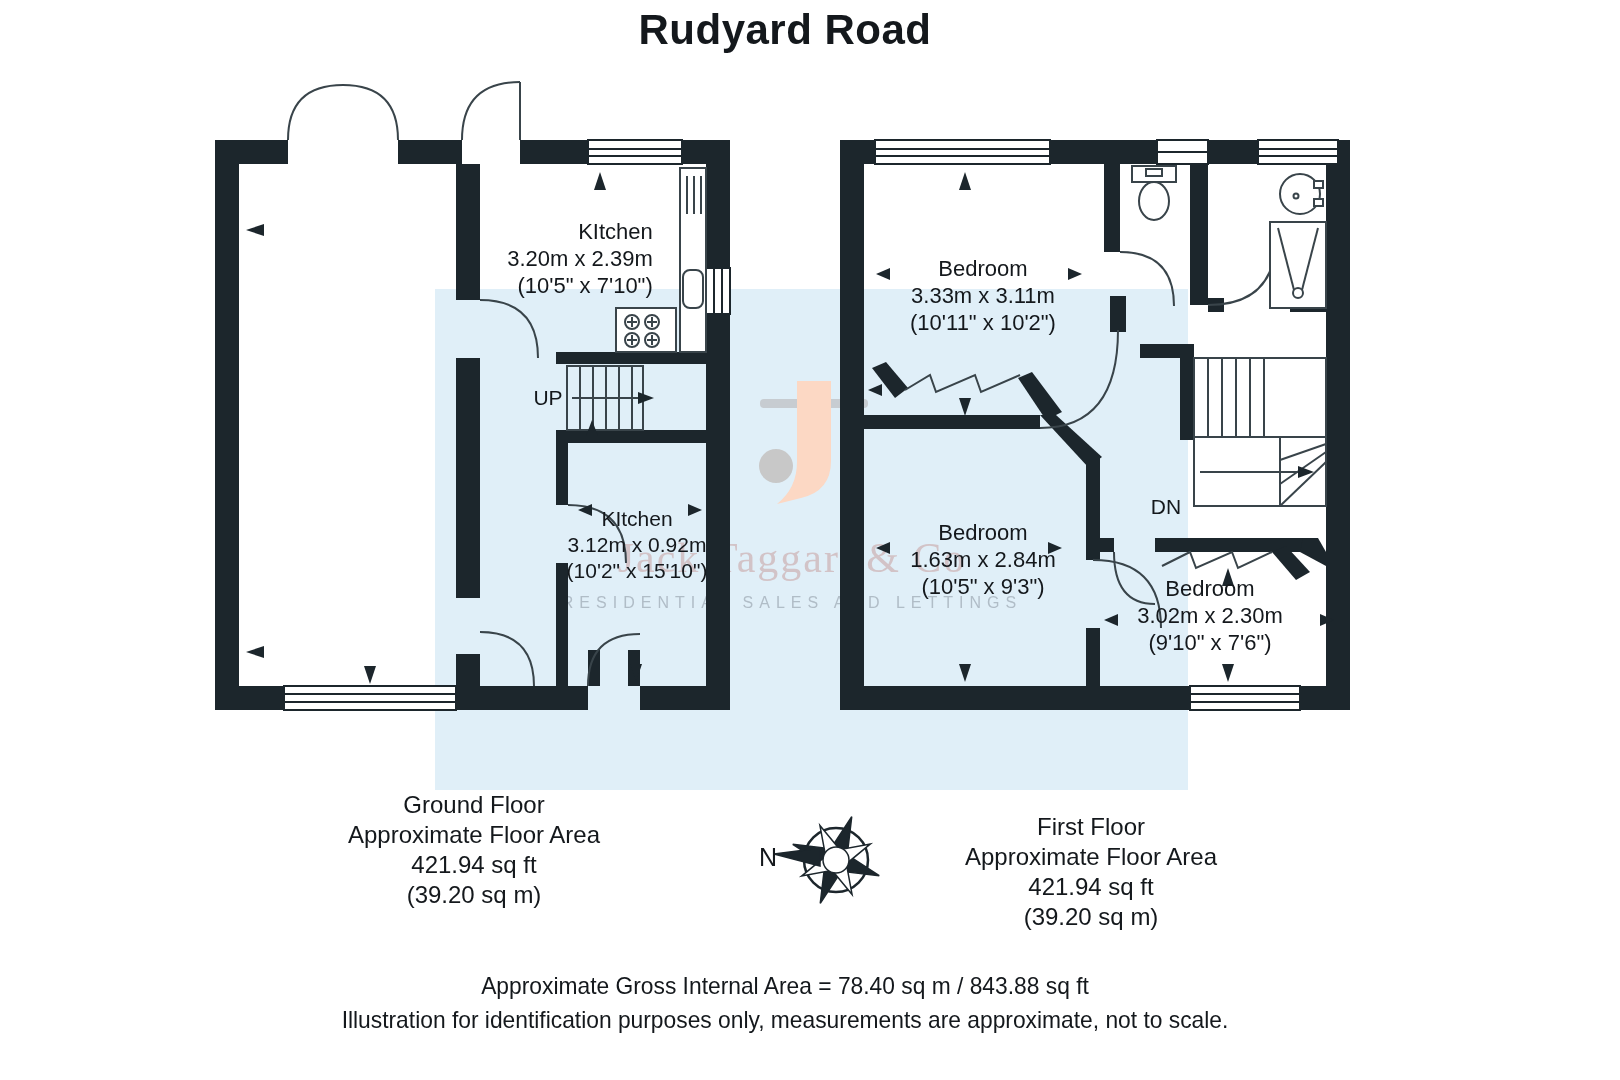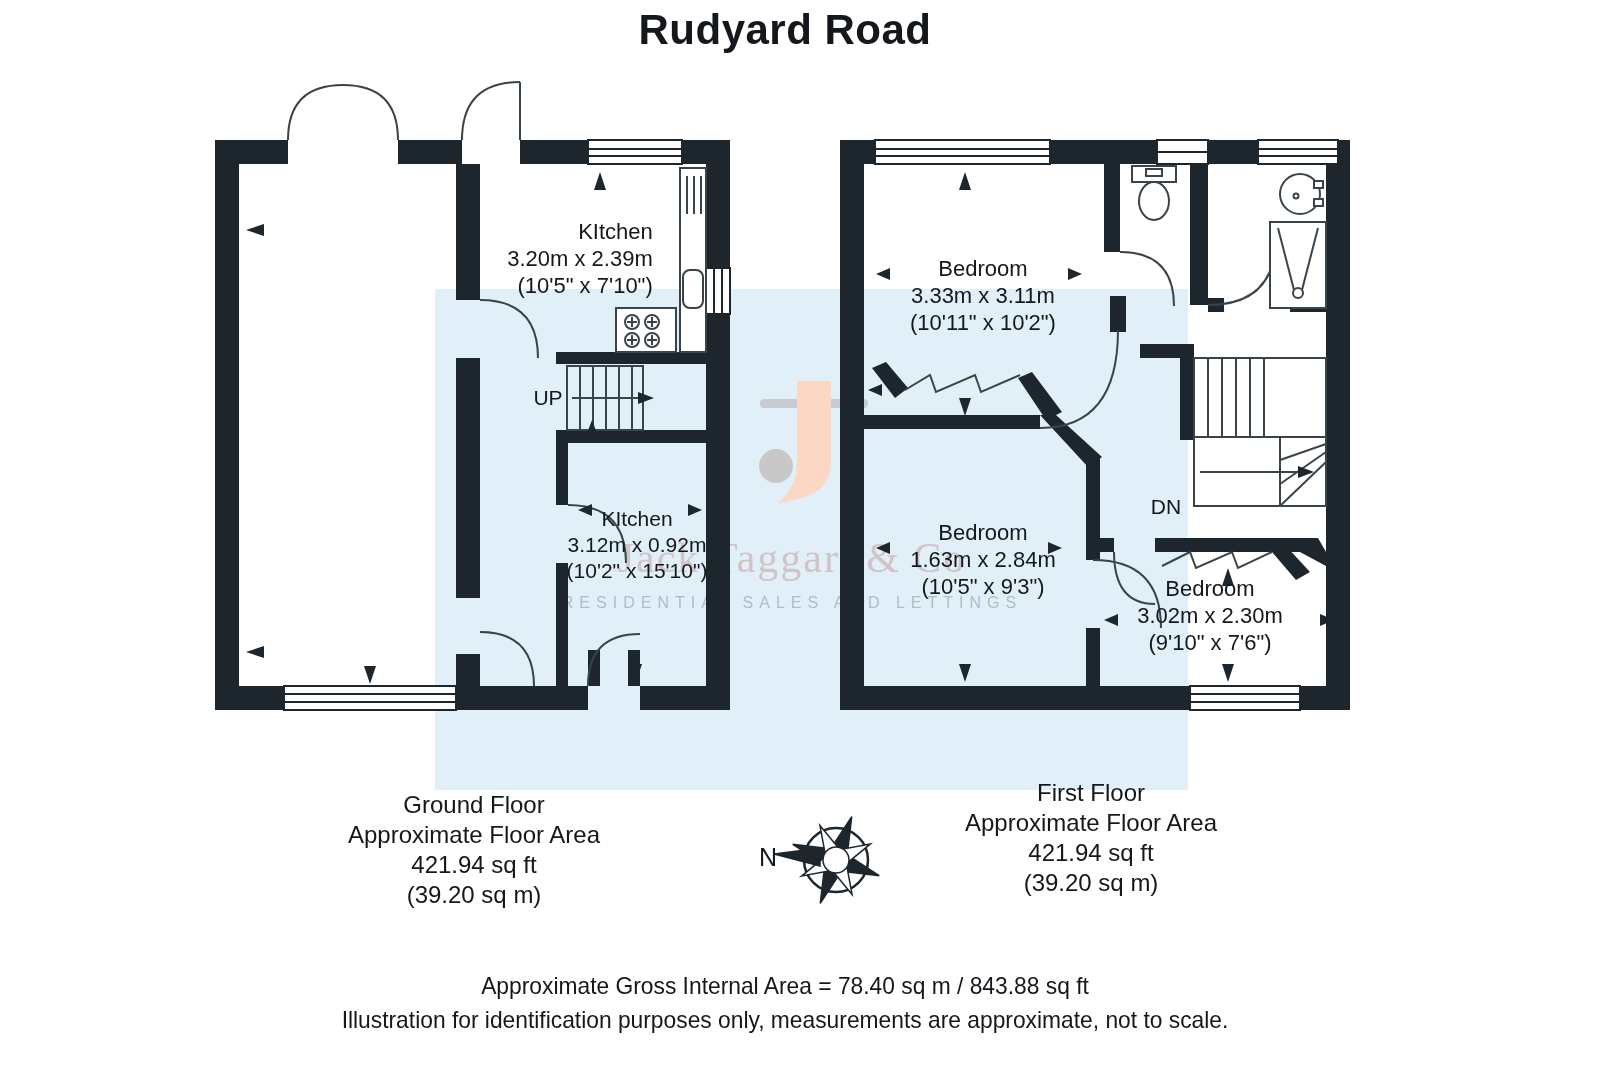--- a/index.html
+++ b/index.html
@@ -335,21 +335,21 @@
 <div class="stairlbl" style="left:1166px;top:459px;margin-top:36px;">DN</div>
 
 <div class="north" style="left:768px;top:843px;">N</div>
 
 <div class="caption" style="left:474px;top:790px;">
   <div>Ground Floor</div>
   <div>Approximate Floor Area</div>
   <div>421.94 sq ft</div>
   <div>(39.20 sq m)</div>
 </div>
-<div class="caption" style="left:1091px;top:778px;">
+<div class="caption" style="left:1091px;top:812px;">
   <div>First Floor</div>
   <div>Approximate Floor Area</div>
   <div>421.94 sq ft</div>
   <div>(39.20 sq m)</div>
 </div>
 
 <div class="footer" style="left:785px;top:972px;">Approximate Gross Internal Area = 78.40 sq m / 843.88 sq ft</div>
 <div class="footer" style="left:785px;top:1006px;">Illustration for identification purposes only, measurements are approximate, not to scale.</div>
 
 </div>

